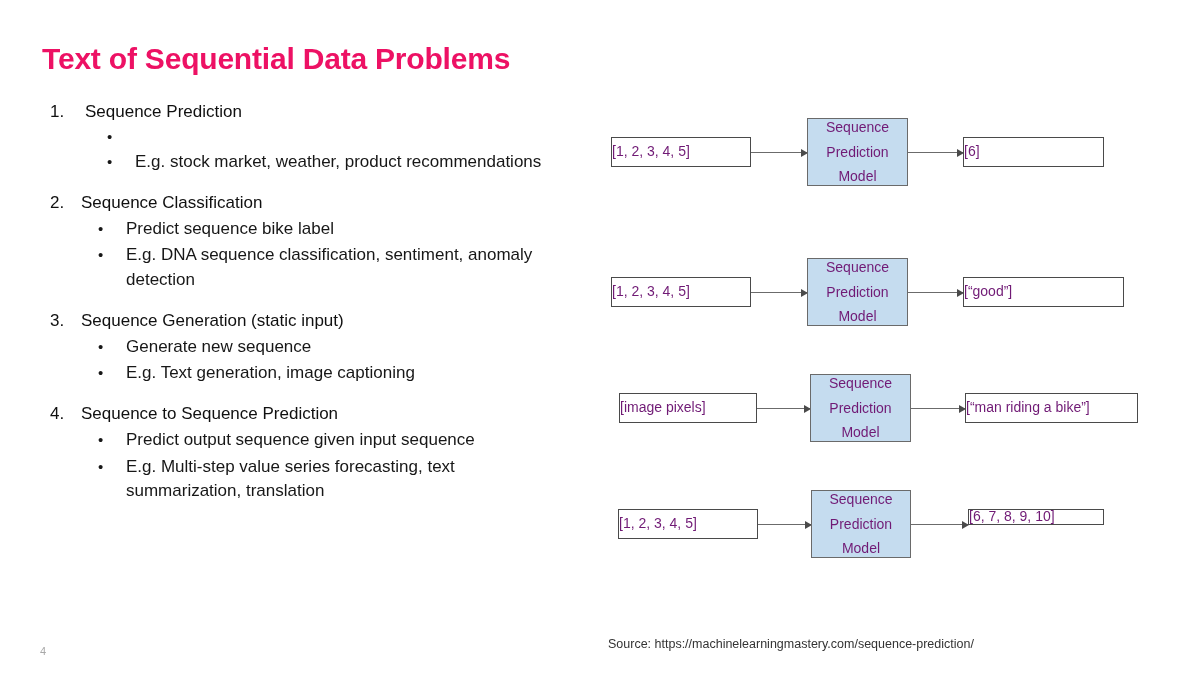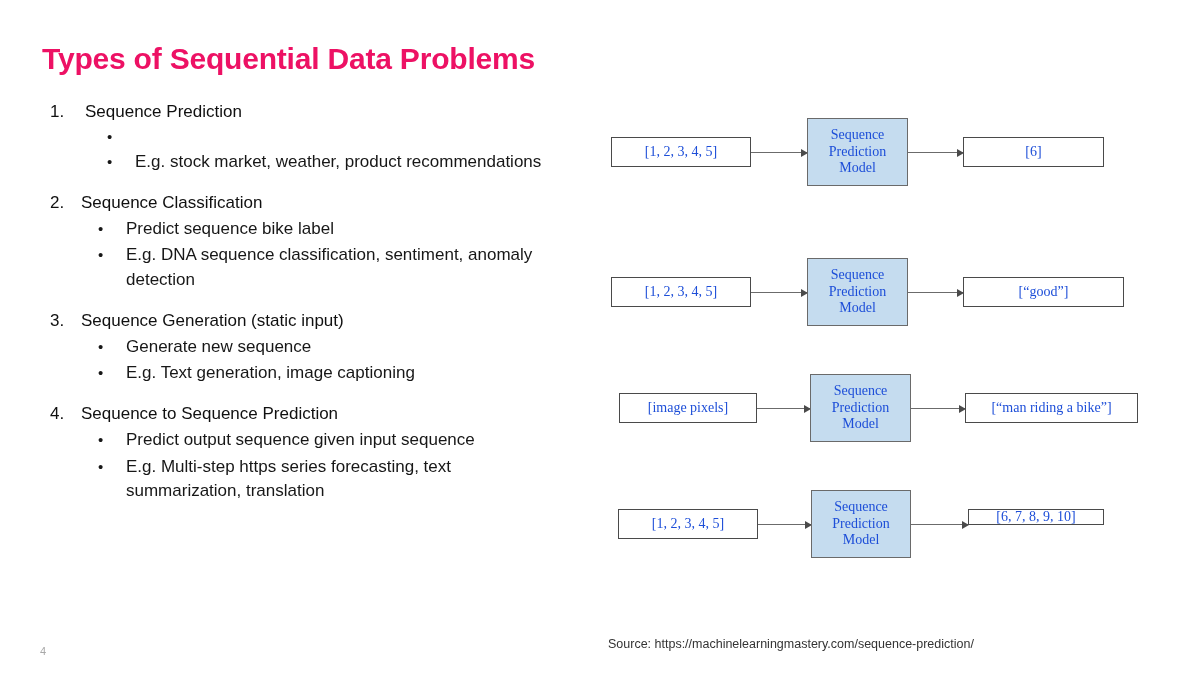--- a/index.html
+++ b/index.html
@@ -98,26 +98,26 @@
   .diagram-row {
     position: absolute;
     left: 0;
     width: 600px;
   }
   .node {
     position: absolute;
     box-sizing: border-box;
     border: 1px solid #4a4a4a;
     background: #ffffff;
-    font-family: Liberation Serif, serif;
+    font-family: Liberation Sans, sans-serif;
     font-size: 14px;
-    color: #1d4ed8;
+    color: #701a75;
     display: flex;
     align-items: center;
-    justify-content: center;
+    justify-content: space-between;
     text-align: center;
     line-height: 1.22;
   }
   .node.model {
     background: #C5DCEF;
     border: 1px solid #6a6a6a;
     flex-direction: column;
     font-size: 14px;
     line-height: 1.2;
   }
@@ -155,21 +155,21 @@
     top: 645px;
     font-size: 11px;
     color: #a8a8a8;
   }
 </style>
 </head>
 <body>
 
 <div id="slide">
 
-  <div id="slide-title">Types of Sequential Data Problems</div>
+  <div id="slide-title">Text of Sequential Data Problems</div>
 
   <div id="content-list">
 
     <div class="list-item">
       <div class="item-head">
         <span class="item-number">1.</span>
         <span class="item-title">Sequence Prediction</span>
       </div>
       <div class="sub-list">
         <div class="sub-item">
@@ -221,21 +221,21 @@
         <span class="item-number">4.</span>
         <span class="item-title">Sequence to Sequence Prediction</span>
       </div>
       <div class="sub-list">
         <div class="sub-item">
           <span class="sub-bullet">•</span>
           <span class="sub-text">Predict output sequence given input sequence</span>
         </div>
         <div class="sub-item">
           <span class="sub-bullet">•</span>
-          <span class="sub-text">E.g. Multi-step https series forecasting, text summarization, translation</span>
+          <span class="sub-text">E.g. Multi-step value series forecasting, text summarization, translation</span>
         </div>
       </div>
     </div>
 
   </div>
 
   <div id="diagram">
 
     <div class="diagram-row" style="top:0px;height:100px;">
       <div class="node input" style="left:15px; top:37px; width:140px; height:30px;">[1, 2, 3, 4, 5]</div>

